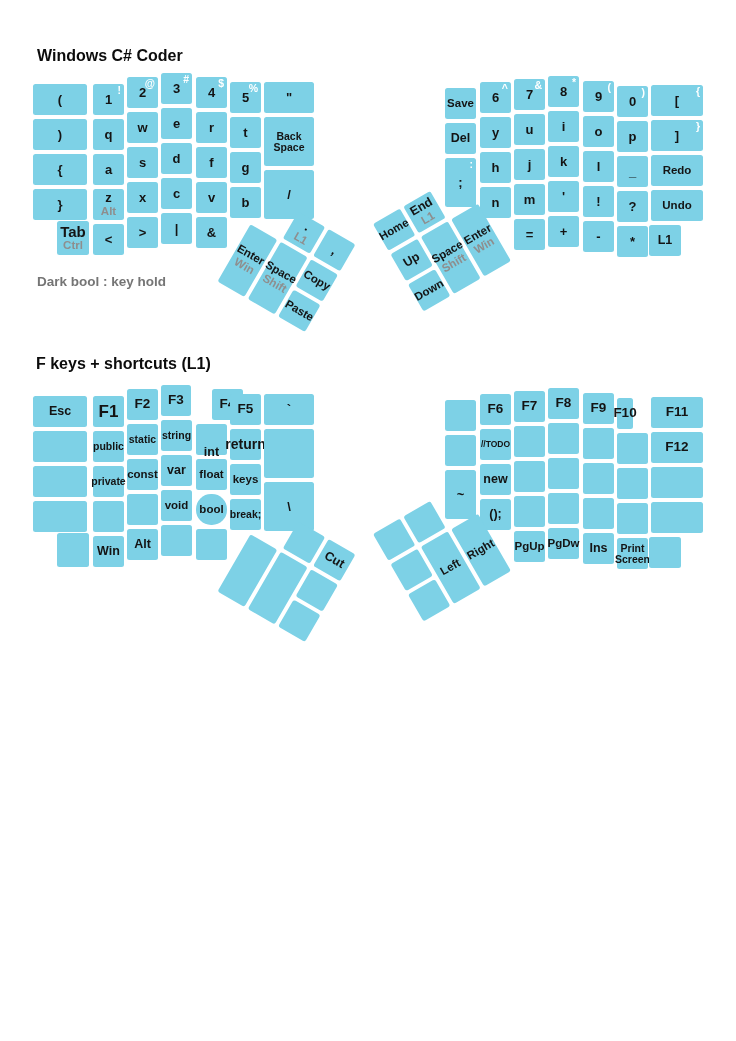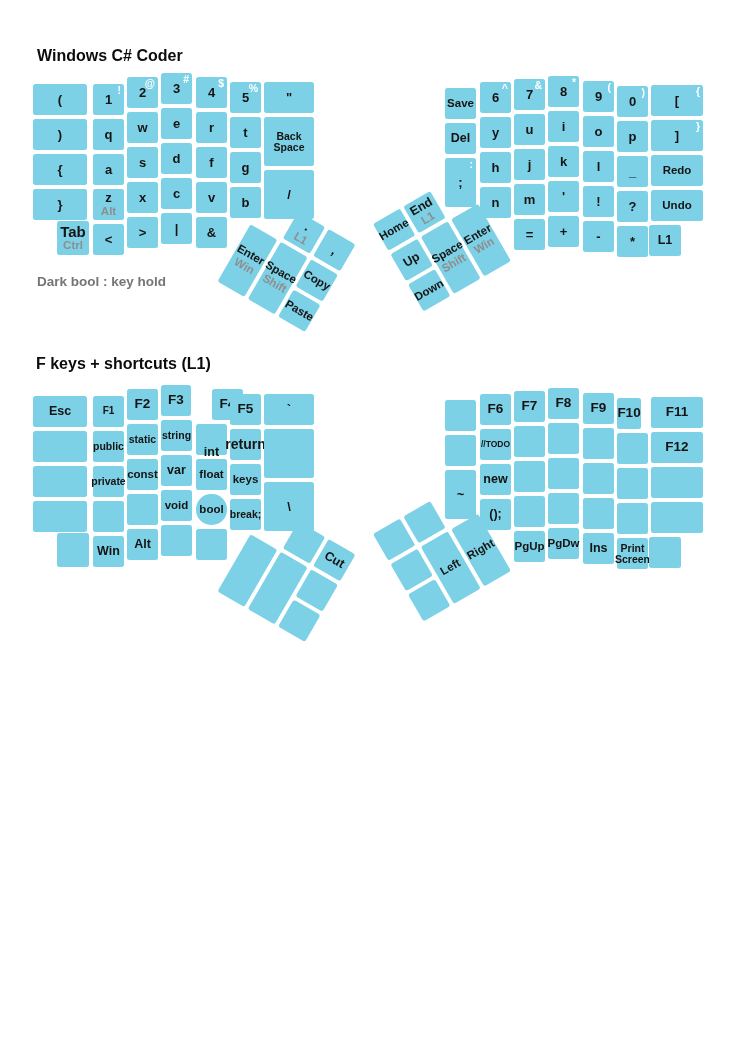--- a/index.html
+++ b/index.html
@@ -278,21 +278,21 @@
       </div>
     </div>
     <div class="key" style="left: 33px; top: 396px; width: 54px; height: 31px;">
       <span class="main" style="font-size: 12.5px;">Esc</span>
     </div>
     <div class="key" style="left: 33px; top: 431px; width: 54px; height: 31px;"></div>
     <div class="key" style="left: 33px; top: 466px; width: 54px; height: 31px;"></div>
     <div class="key" style="left: 33px; top: 501px; width: 54px; height: 31px;"></div>
     <div class="key" style="left: 57px; top: 533px; width: 32px; height: 34px;"></div>
     <div class="key" style="left: 93px; top: 396px; width: 31px; height: 31px;">
-      <span class="main" style="font-size: 10px;">F1</span>
+      <span class="main" style="font-size: 17px;">F1</span>
     </div>
     <div class="key" style="left: 93px; top: 431px; width: 31px; height: 31px;">
       <span class="main" style="font-size: 10.5px;">public</span>
     </div>
     <div class="key" style="left: 93px; top: 466px; width: 31px; height: 31px;">
       <span class="main" style="font-size: 10.5px;">private</span>
     </div>
     <div class="key" style="left: 93px; top: 501px; width: 31px; height: 31px;"></div>
     <div class="key" style="left: 93px; top: 536px; width: 31px; height: 31px;">
       <span class="main" style="font-size: 12.5px;">Win</span>
@@ -392,21 +392,21 @@
     </div>
     <div class="key" style="left: 583px; top: 393px; width: 31px; height: 31px;">
       <span class="main" style="font-size: 13.5px;">F9</span>
     </div>
     <div class="key" style="left: 583px; top: 428px; width: 31px; height: 31px;"></div>
     <div class="key" style="left: 583px; top: 463px; width: 31px; height: 31px;"></div>
     <div class="key" style="left: 583px; top: 498px; width: 31px; height: 31px;"></div>
     <div class="key" style="left: 583px; top: 533px; width: 31px; height: 31px;">
       <span class="main" style="font-size: 12.5px;">Ins</span>
     </div>
-    <div class="key" style="left: 617px; top: 398px; width: 24px; height: 31px;">
+    <div class="key" style="left: 617px; top: 398px; width: 16px; height: 31px;">
       <span class="main" style="font-size: 13.5px;">F10</span>
     </div>
     <div class="key" style="left: 617px; top: 433px; width: 31px; height: 31px;"></div>
     <div class="key" style="left: 617px; top: 468px; width: 31px; height: 31px;"></div>
     <div class="key" style="left: 617px; top: 503px; width: 31px; height: 31px;"></div>
     <div class="key" style="left: 617px; top: 538px; width: 31px; height: 31px;">
       <span class="main" style="font-size: 10.5px;">Print Screen</span>
     </div>
     <div class="key" style="left: 651px; top: 397px; width: 52px; height: 31px;">
       <span class="main" style="font-size: 13.5px;">F11</span>

